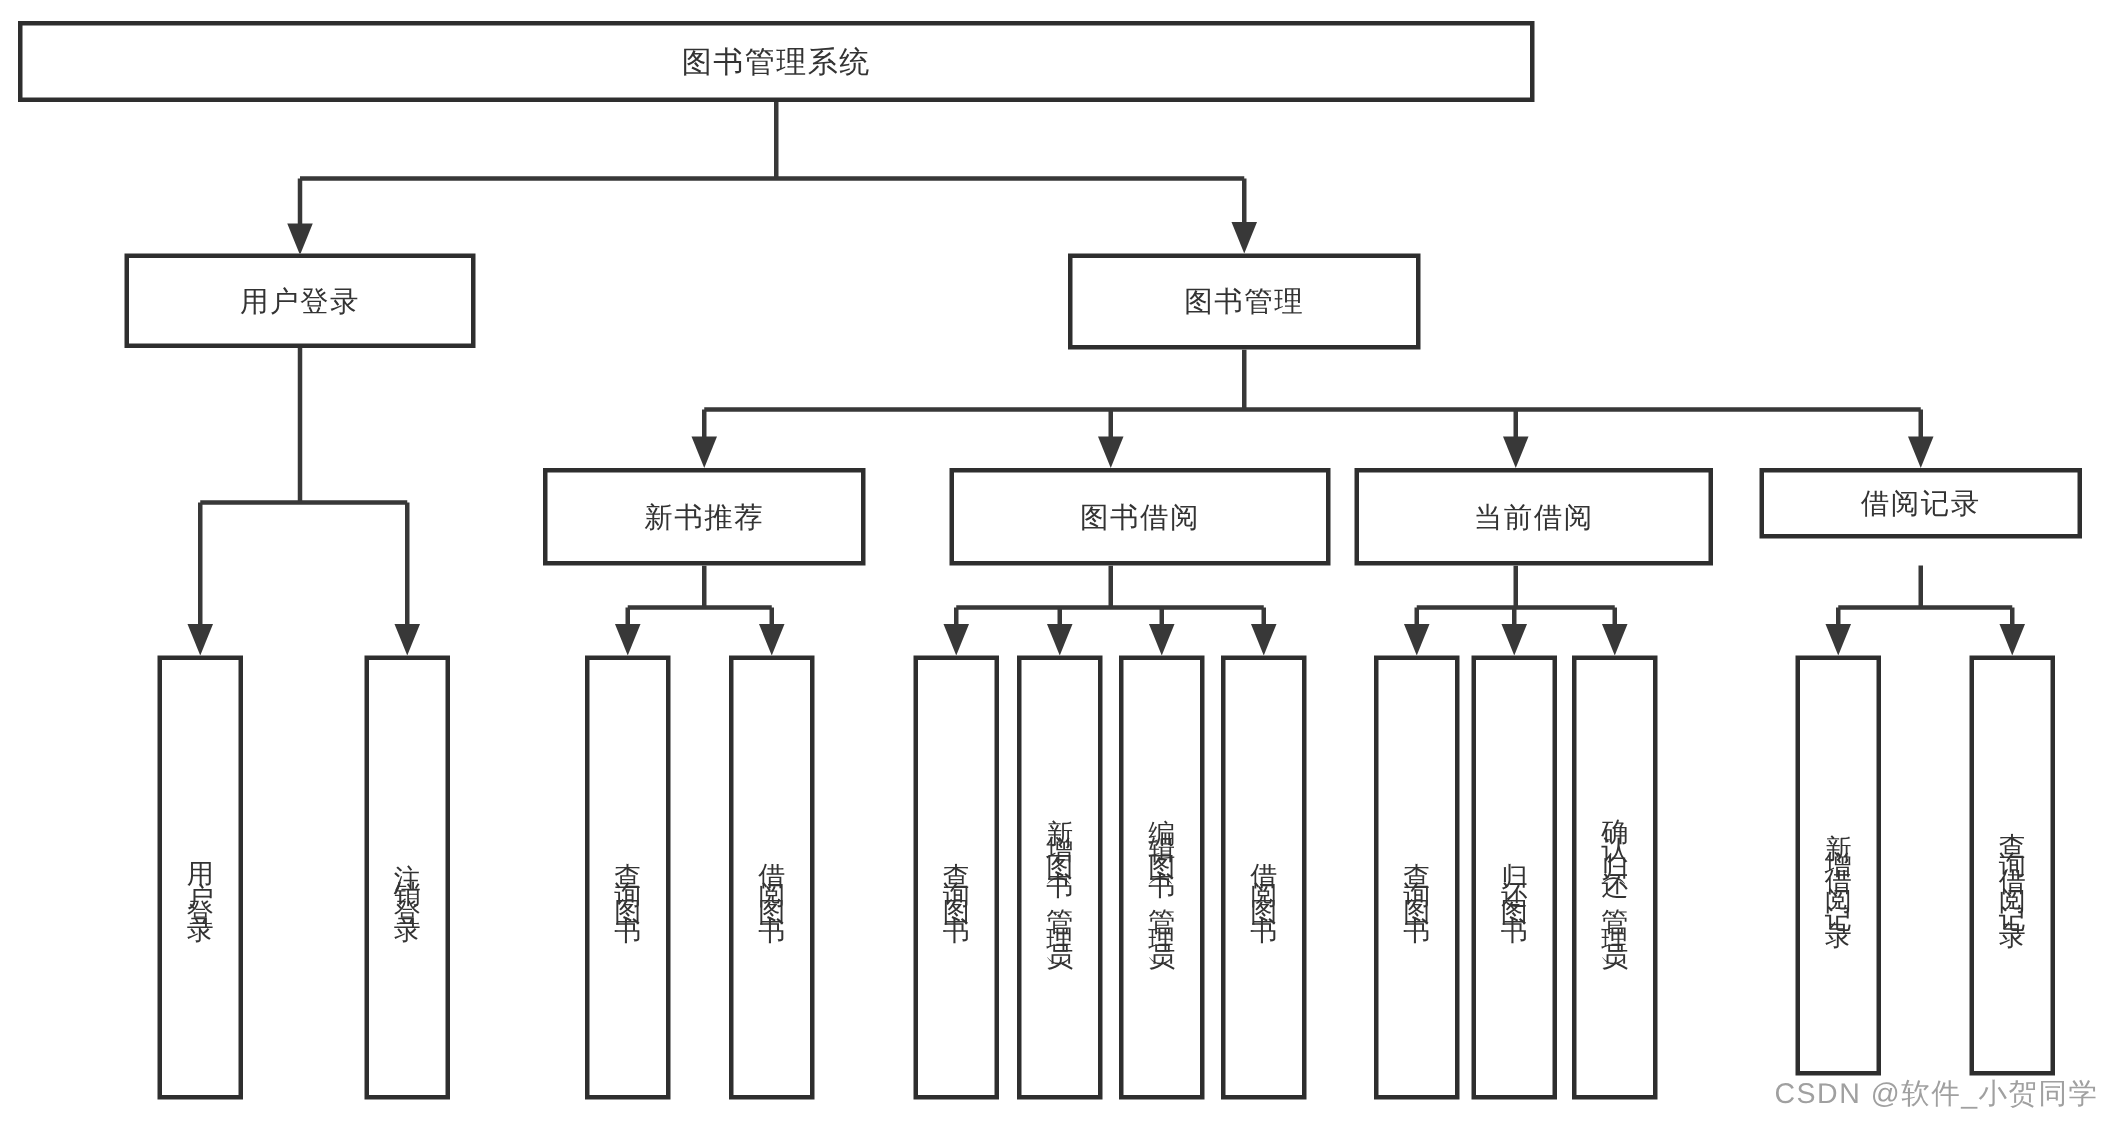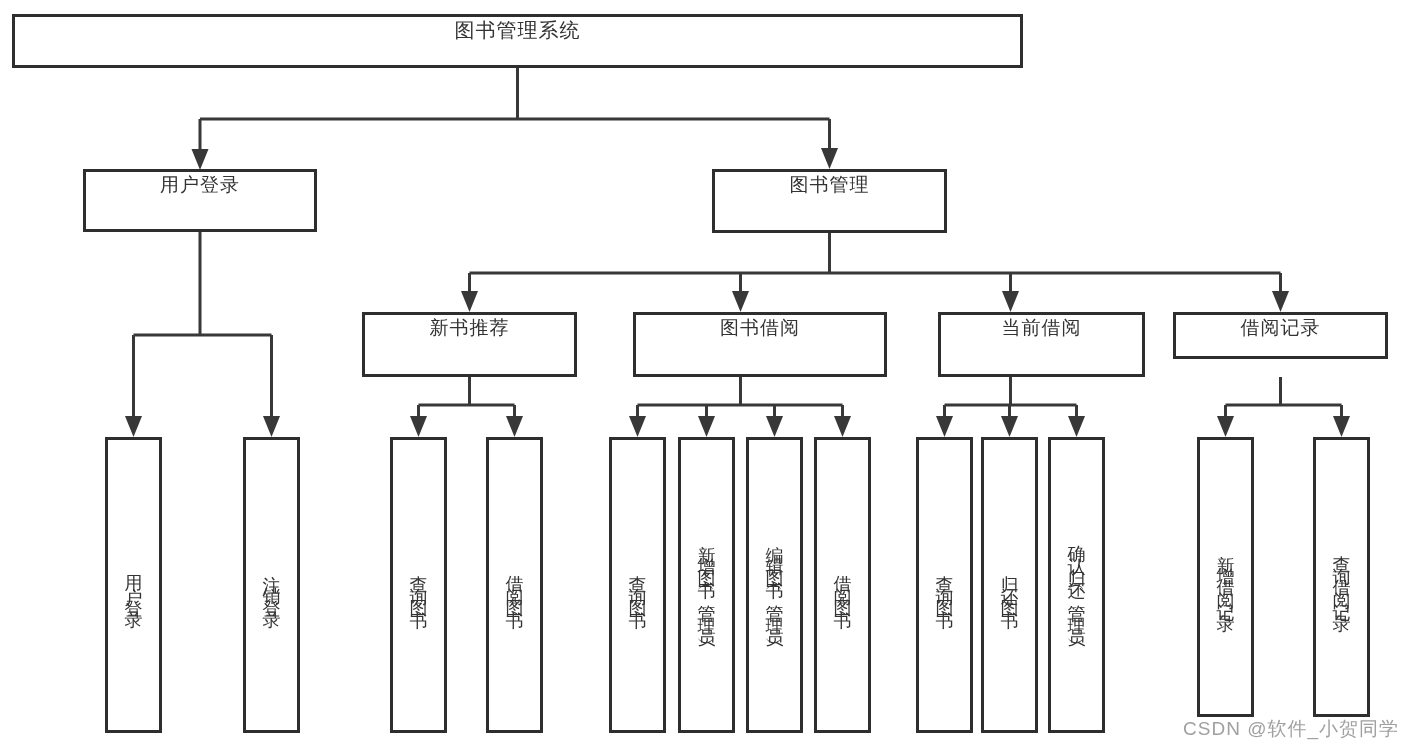--- a/index.html
+++ b/index.html
@@ -15,21 +15,21 @@
     background:#ffffff;
     font-family:"Liberation Sans", sans-serif;
     overflow:hidden;
   }
   .wires{position:absolute;left:0;top:0;width:1405px;height:747px;}
   .node{
     position:absolute;
     background:#ffffff;
     border:3px solid var(--border);
     box-sizing:border-box;
-    display:flex;justify-content:center;
+    display:flex;align-items:center;justify-content:center;
     color:var(--text);
     font-size:19px;
     letter-spacing:1px;
     text-align:center;
   }
   .node.root{font-size:20px;}
   .node.v span{
     writing-mode:vertical-rl;
     text-orientation:mixed;
     font-size:18px;
@@ -91,21 +91,21 @@
   <div class="node" style="left:712px;top:169px;width:235px;height:64px">
     <span>图书管理</span>
   </div>
 
   <div class="node" style="left:362px;top:312px;width:215px;height:65px">
     <span>新书推荐</span>
   </div>
   <div class="node" style="left:633px;top:312px;width:254px;height:65px">
     <span>图书借阅</span>
   </div>
-  <div class="node" style="left:938px;top:312px;width:207px;height:65px">
+  <div class="node" style="left:903px;top:312px;width:239px;height:65px">
     <span>当前借阅</span>
   </div>
   <div class="node" style="left:1173px;top:312px;width:215px;height:47px">
     <span>借阅记录</span>
   </div>
 
   <div class="node v" style="left:105px;top:437px;width:57px;height:296px">
     <span>用户登录</span>
   </div>
   <div class="node v" style="left:243px;top:437px;width:57px;height:296px">

